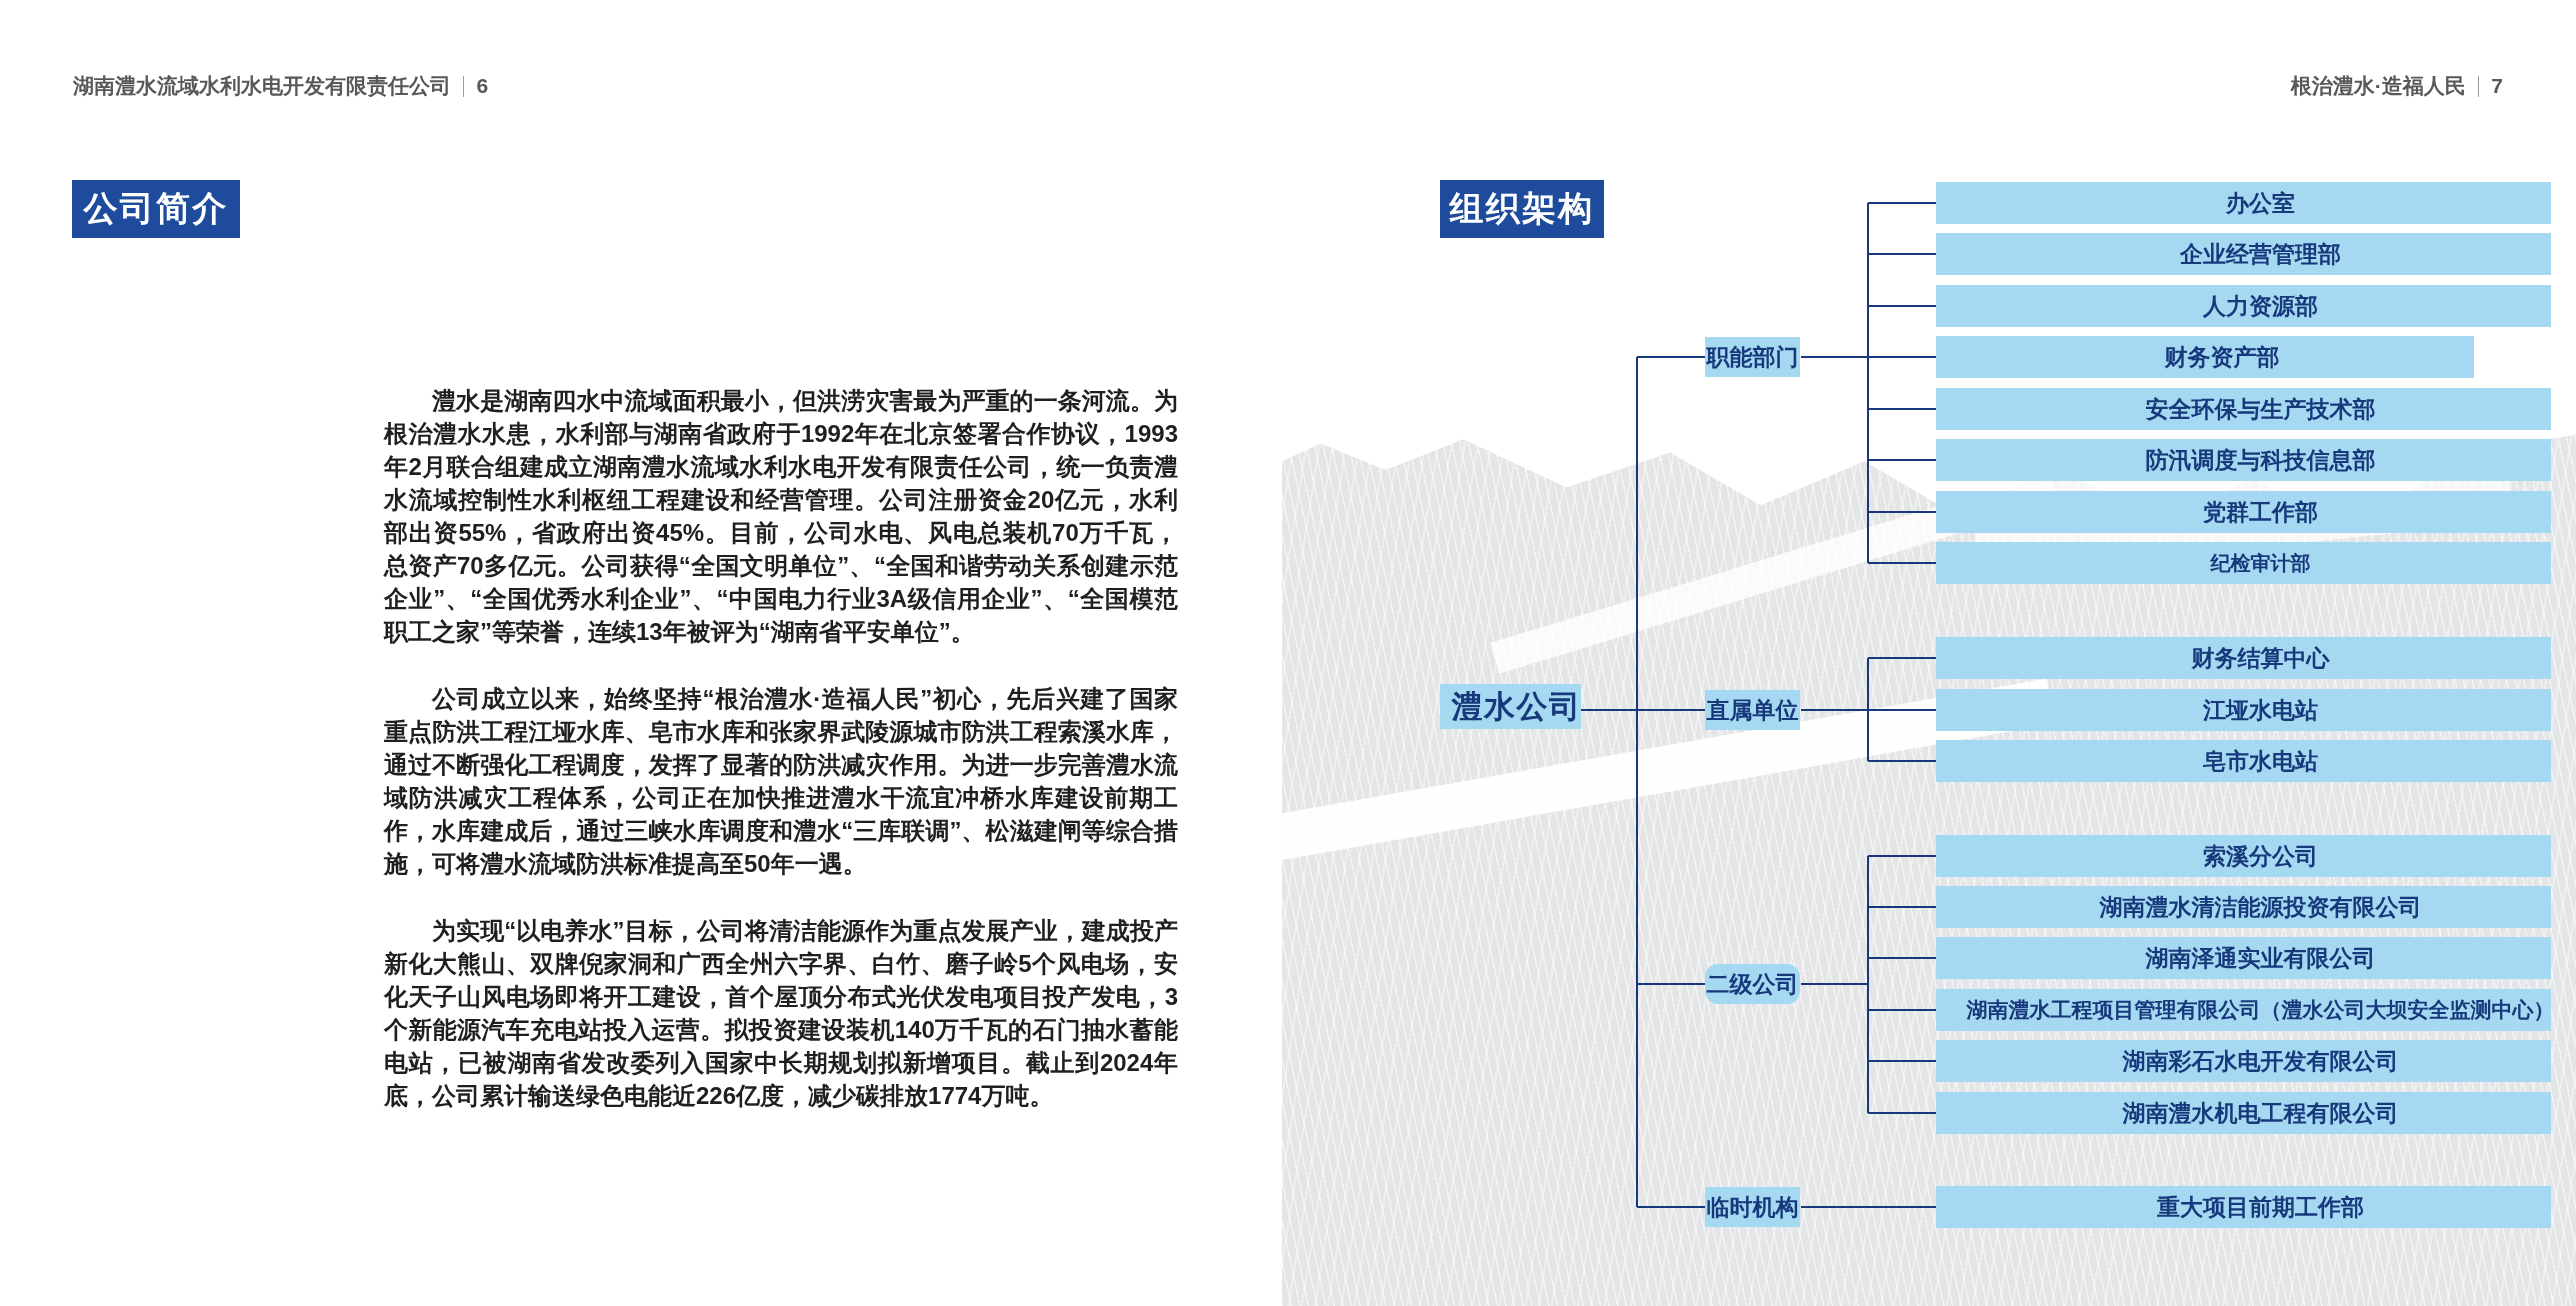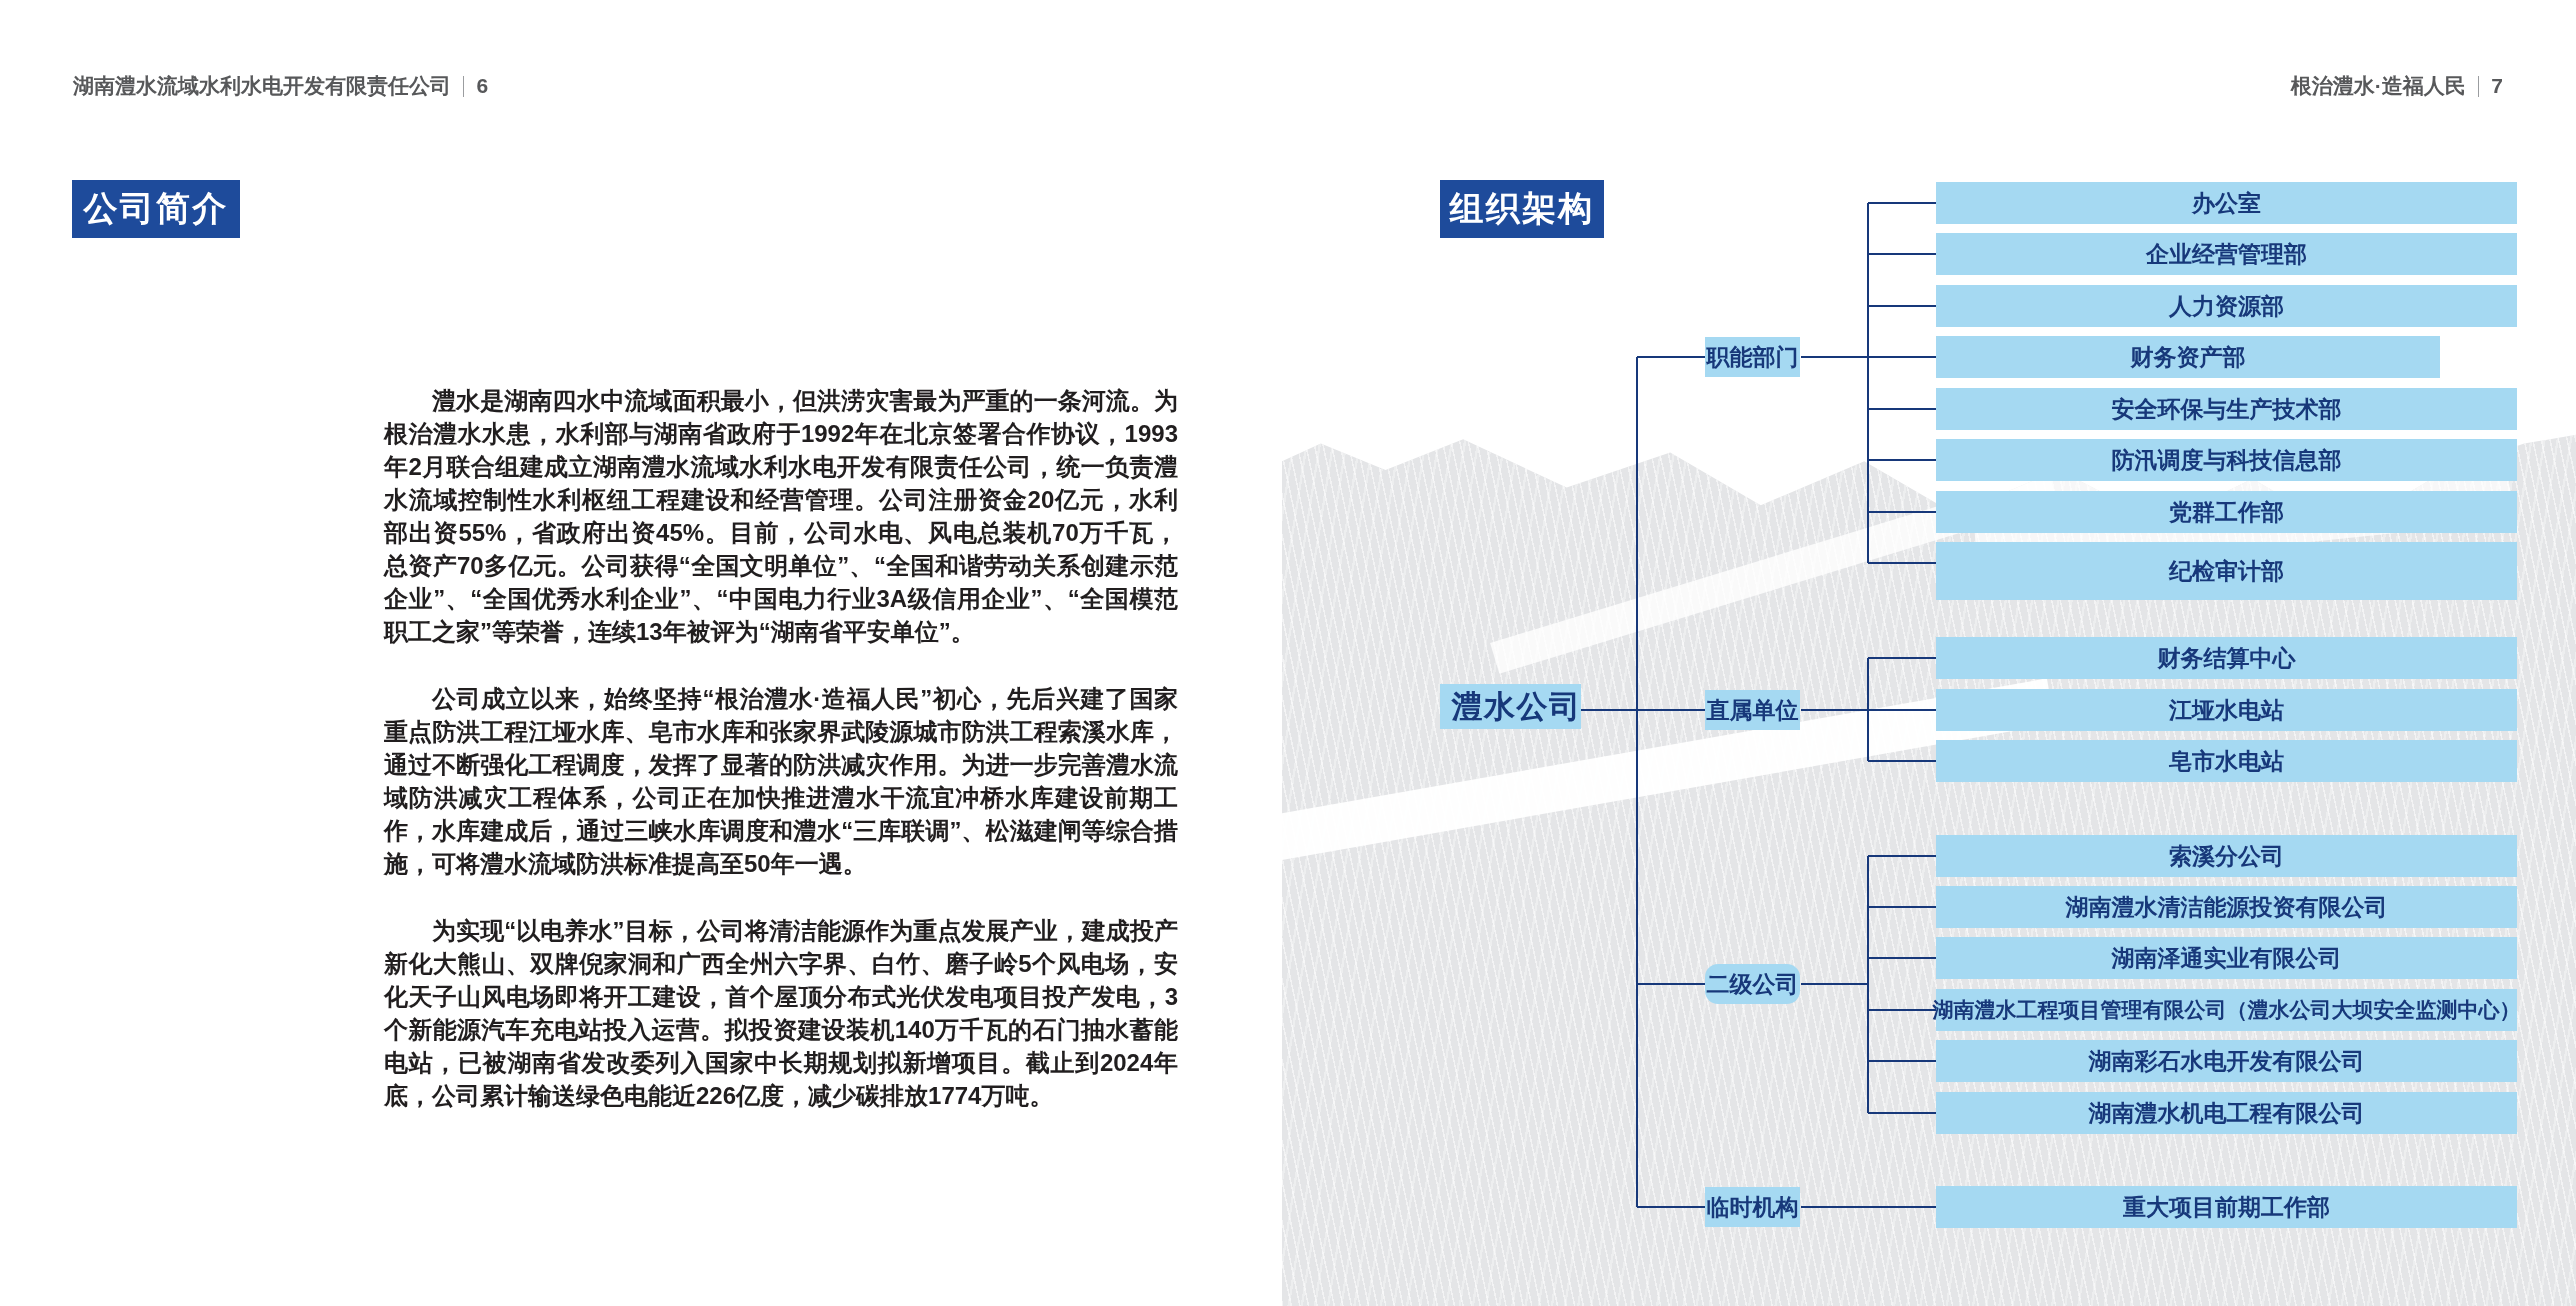--- a/index.html
+++ b/index.html
@@ -53,21 +53,21 @@
   #photo .s3{left:691px;top:31px;width:537px;height:92px;transform:rotate(-6deg);opacity:.7;}
   
   .org-line{position:absolute;background:#17387a;}
   .org-box{
     position:absolute;background:#a5d9f2;color:#17387a;font-weight:bold;
     display:flex;align-items:center;justify-content:center;
     text-align:center;white-space:nowrap;
   }
   .org-root{font-size:31px;letter-spacing:1.5px;}
   .org-node{font-size:23px;}
-  .org-bar{font-size:23px;}
+  .org-bar{font-size:23px;padding-left:34px;}
 </style>
 </head>
 <body>
 
 <div id="page">
 
   <div class="hdr hdr-left">
     <span>湖南澧水流域水利水电开发有限责任公司</span>
     <span class="sep"></span>
     <span>6</span>
@@ -127,21 +127,21 @@
   <div id="org-nodes">
       <div class="org-box org-root" style="left: 1440px; top: 684px; width: 129px; height: 45px; padding-left: 12px;">澧水公司</div>
       <div class="org-box org-node" style="left: 1705px; top: 337px; width: 95px; height: 40px;">职能部门</div>
       <div class="org-box org-bar" style="left: 1936px; top: 182px; width: 581px; height: 42px; font-size: 23px;">办公室</div>
       <div class="org-box org-bar" style="left: 1936px; top: 233px; width: 581px; height: 42px; font-size: 23px;">企业经营管理部</div>
       <div class="org-box org-bar" style="left: 1936px; top: 285px; width: 581px; height: 42px; font-size: 23px;">人力资源部</div>
       <div class="org-box org-bar" style="left: 1936px; top: 336px; width: 504px; height: 42px; font-size: 23px;">财务资产部</div>
       <div class="org-box org-bar" style="left: 1936px; top: 388px; width: 581px; height: 42px; font-size: 23px;">安全环保与生产技术部</div>
       <div class="org-box org-bar" style="left: 1936px; top: 439px; width: 581px; height: 42px; font-size: 23px;">防汛调度与科技信息部</div>
       <div class="org-box org-bar" style="left: 1936px; top: 491px; width: 581px; height: 42px; font-size: 23px;">党群工作部</div>
-      <div class="org-box org-bar" style="left: 1936px; top: 542px; width: 581px; height: 58px; font-size: 23px;">纪检审计部</div>
+      <div class="org-box org-bar" style="left: 1936px; top: 542px; width: 581px; height: 42px; font-size: 20px;">纪检审计部</div>
       <div class="org-box org-node" style="left: 1705px; top: 690px; width: 95px; height: 40px;">直属单位</div>
       <div class="org-box org-bar" style="left: 1936px; top: 637px; width: 581px; height: 42px; font-size: 23px;">财务结算中心</div>
       <div class="org-box org-bar" style="left: 1936px; top: 689px; width: 581px; height: 42px; font-size: 23px;">江垭水电站</div>
       <div class="org-box org-bar" style="left: 1936px; top: 740px; width: 581px; height: 42px; font-size: 23px;">皂市水电站</div>
       <div class="org-box org-node" style="left: 1705px; top: 964px; width: 95px; height: 40px; border-radius: 13px;">二级公司</div>
       <div class="org-box org-bar" style="left: 1936px; top: 835px; width: 581px; height: 42px; font-size: 23px;">索溪分公司</div>
       <div class="org-box org-bar" style="left: 1936px; top: 886px; width: 581px; height: 42px; font-size: 23px;">湖南澧水清洁能源投资有限公司</div>
       <div class="org-box org-bar" style="left: 1936px; top: 937px; width: 581px; height: 42px; font-size: 23px;">湖南泽通实业有限公司</div>
       <div class="org-box org-bar" style="left: 1936px; top: 989px; width: 581px; height: 42px; font-size: 21px;">湖南澧水工程项目管理有限公司（澧水公司大坝安全监测中心）</div>
       <div class="org-box org-bar" style="left: 1936px; top: 1040px; width: 581px; height: 42px; font-size: 23px;">湖南彩石水电开发有限公司</div>

